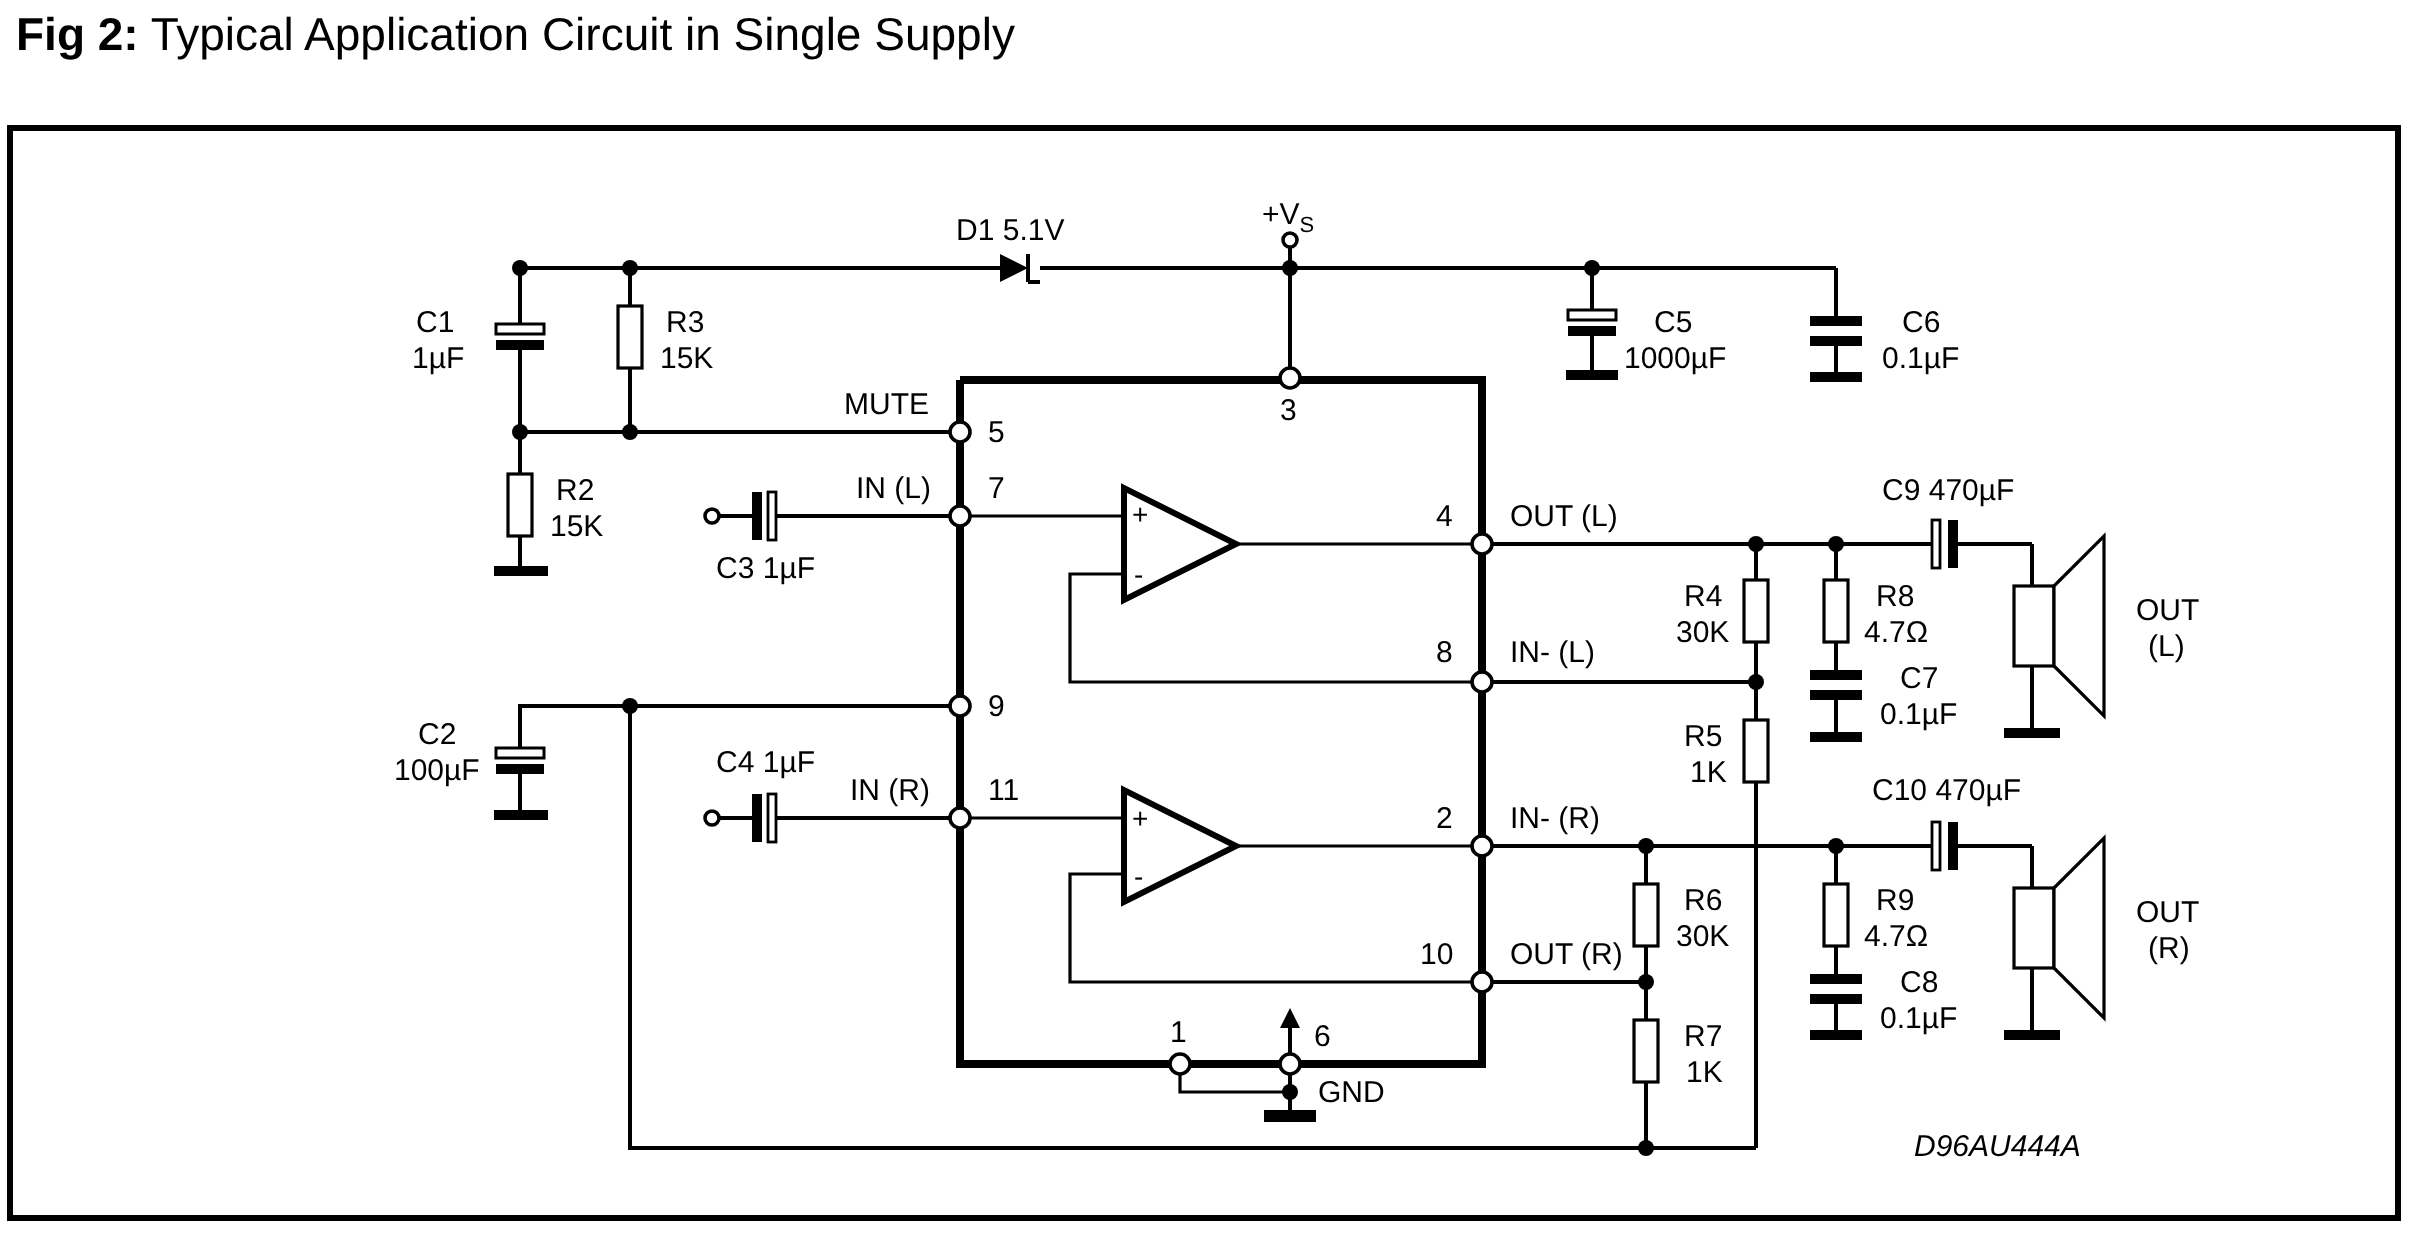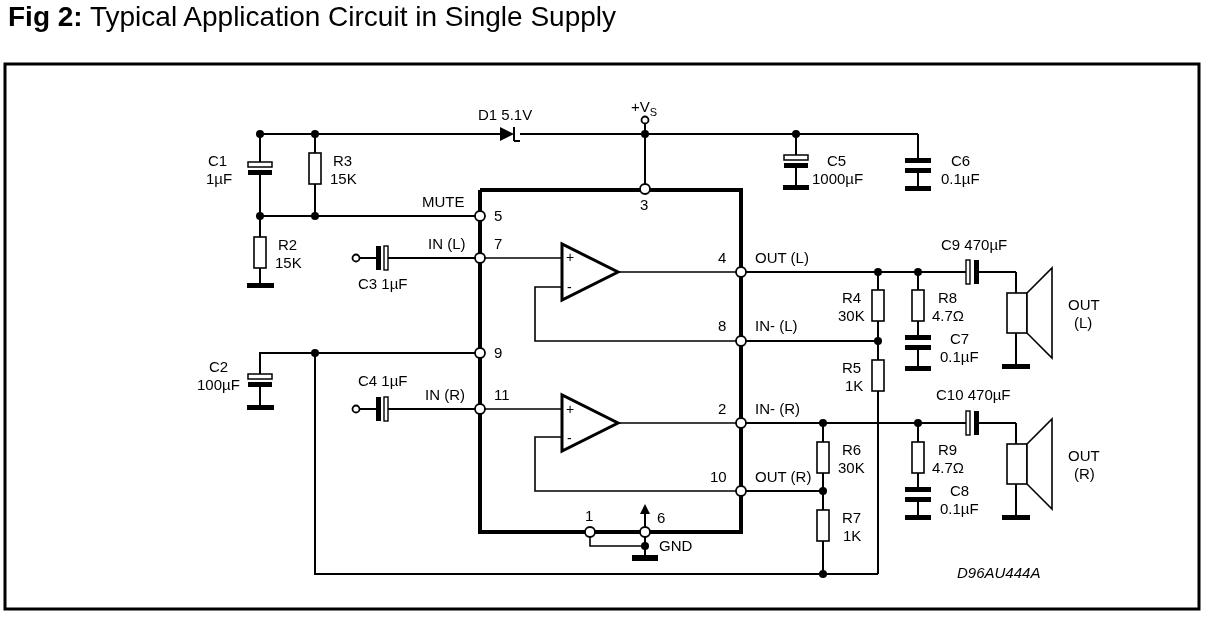--- a/index.html
+++ b/index.html
@@ -1,18 +1,18 @@
 <!DOCTYPE html>
 <html><head>
 <meta charset="utf-8">
 <style>
   html, body { margin: 0; padding: 0; background: #ffffff; }
   body { width: 1209px; height: 618px; position: relative; overflow: hidden;
          font-family: "Liberation Sans", sans-serif; color: #000; }
-  .fig-title { position: absolute; left: 8px; top: 3px; font-size: 28px; line-height: 28px; white-space: nowrap; }
+  .fig-title { position: absolute; left: 8px; top: 3px; font-size: 23px; line-height: 28px; white-space: nowrap; }
   .fig-title b { font-weight: bold; }
   svg { position: absolute; left: 0; top: 0; }
   svg text { font-family: "Liberation Sans", sans-serif; font-size: 15px; fill: #000; }
   .w { stroke: #000; stroke-width: 2; fill: none; }
   .wt { stroke: #000; stroke-width: 1.6; fill: none; }
   .ic { stroke: #000; stroke-width: 4; fill: none; }
   .pin { fill: #fff; stroke: #000; stroke-width: 1.8; }
   .dot { fill: #000; }
   .plate { fill: #000; }
   .res { fill: #fff; stroke: #000; stroke-width: 1.6; }

